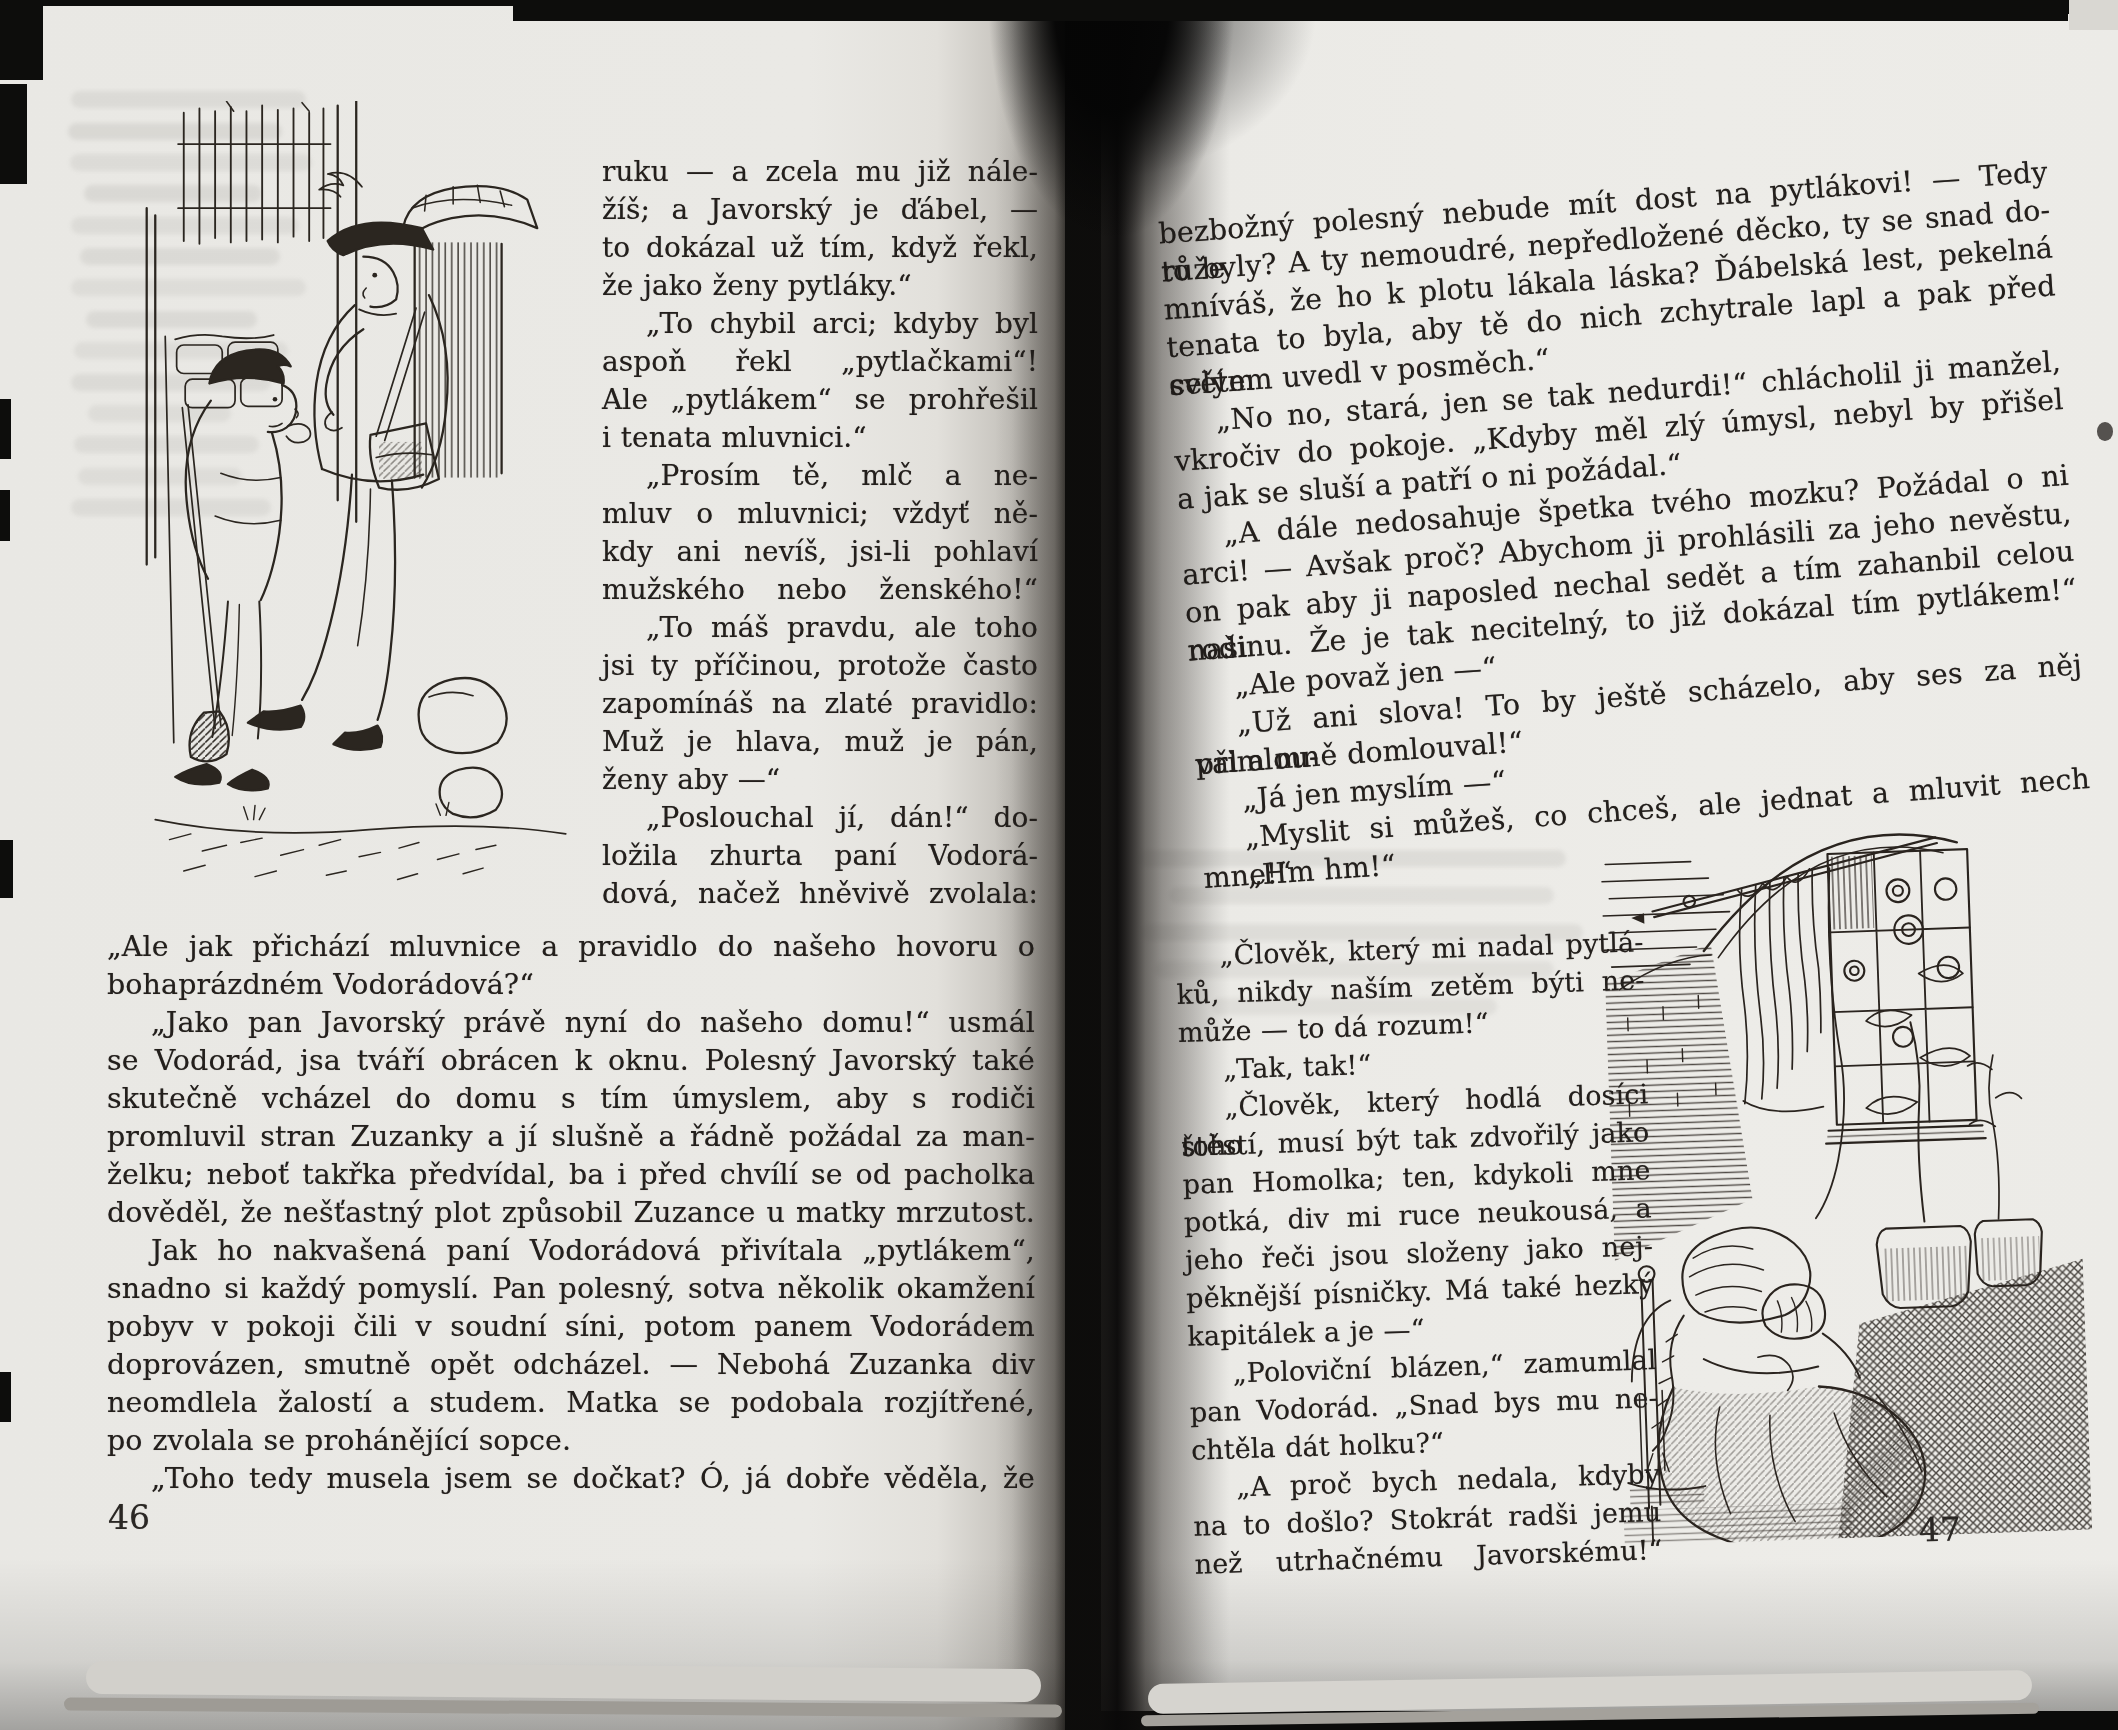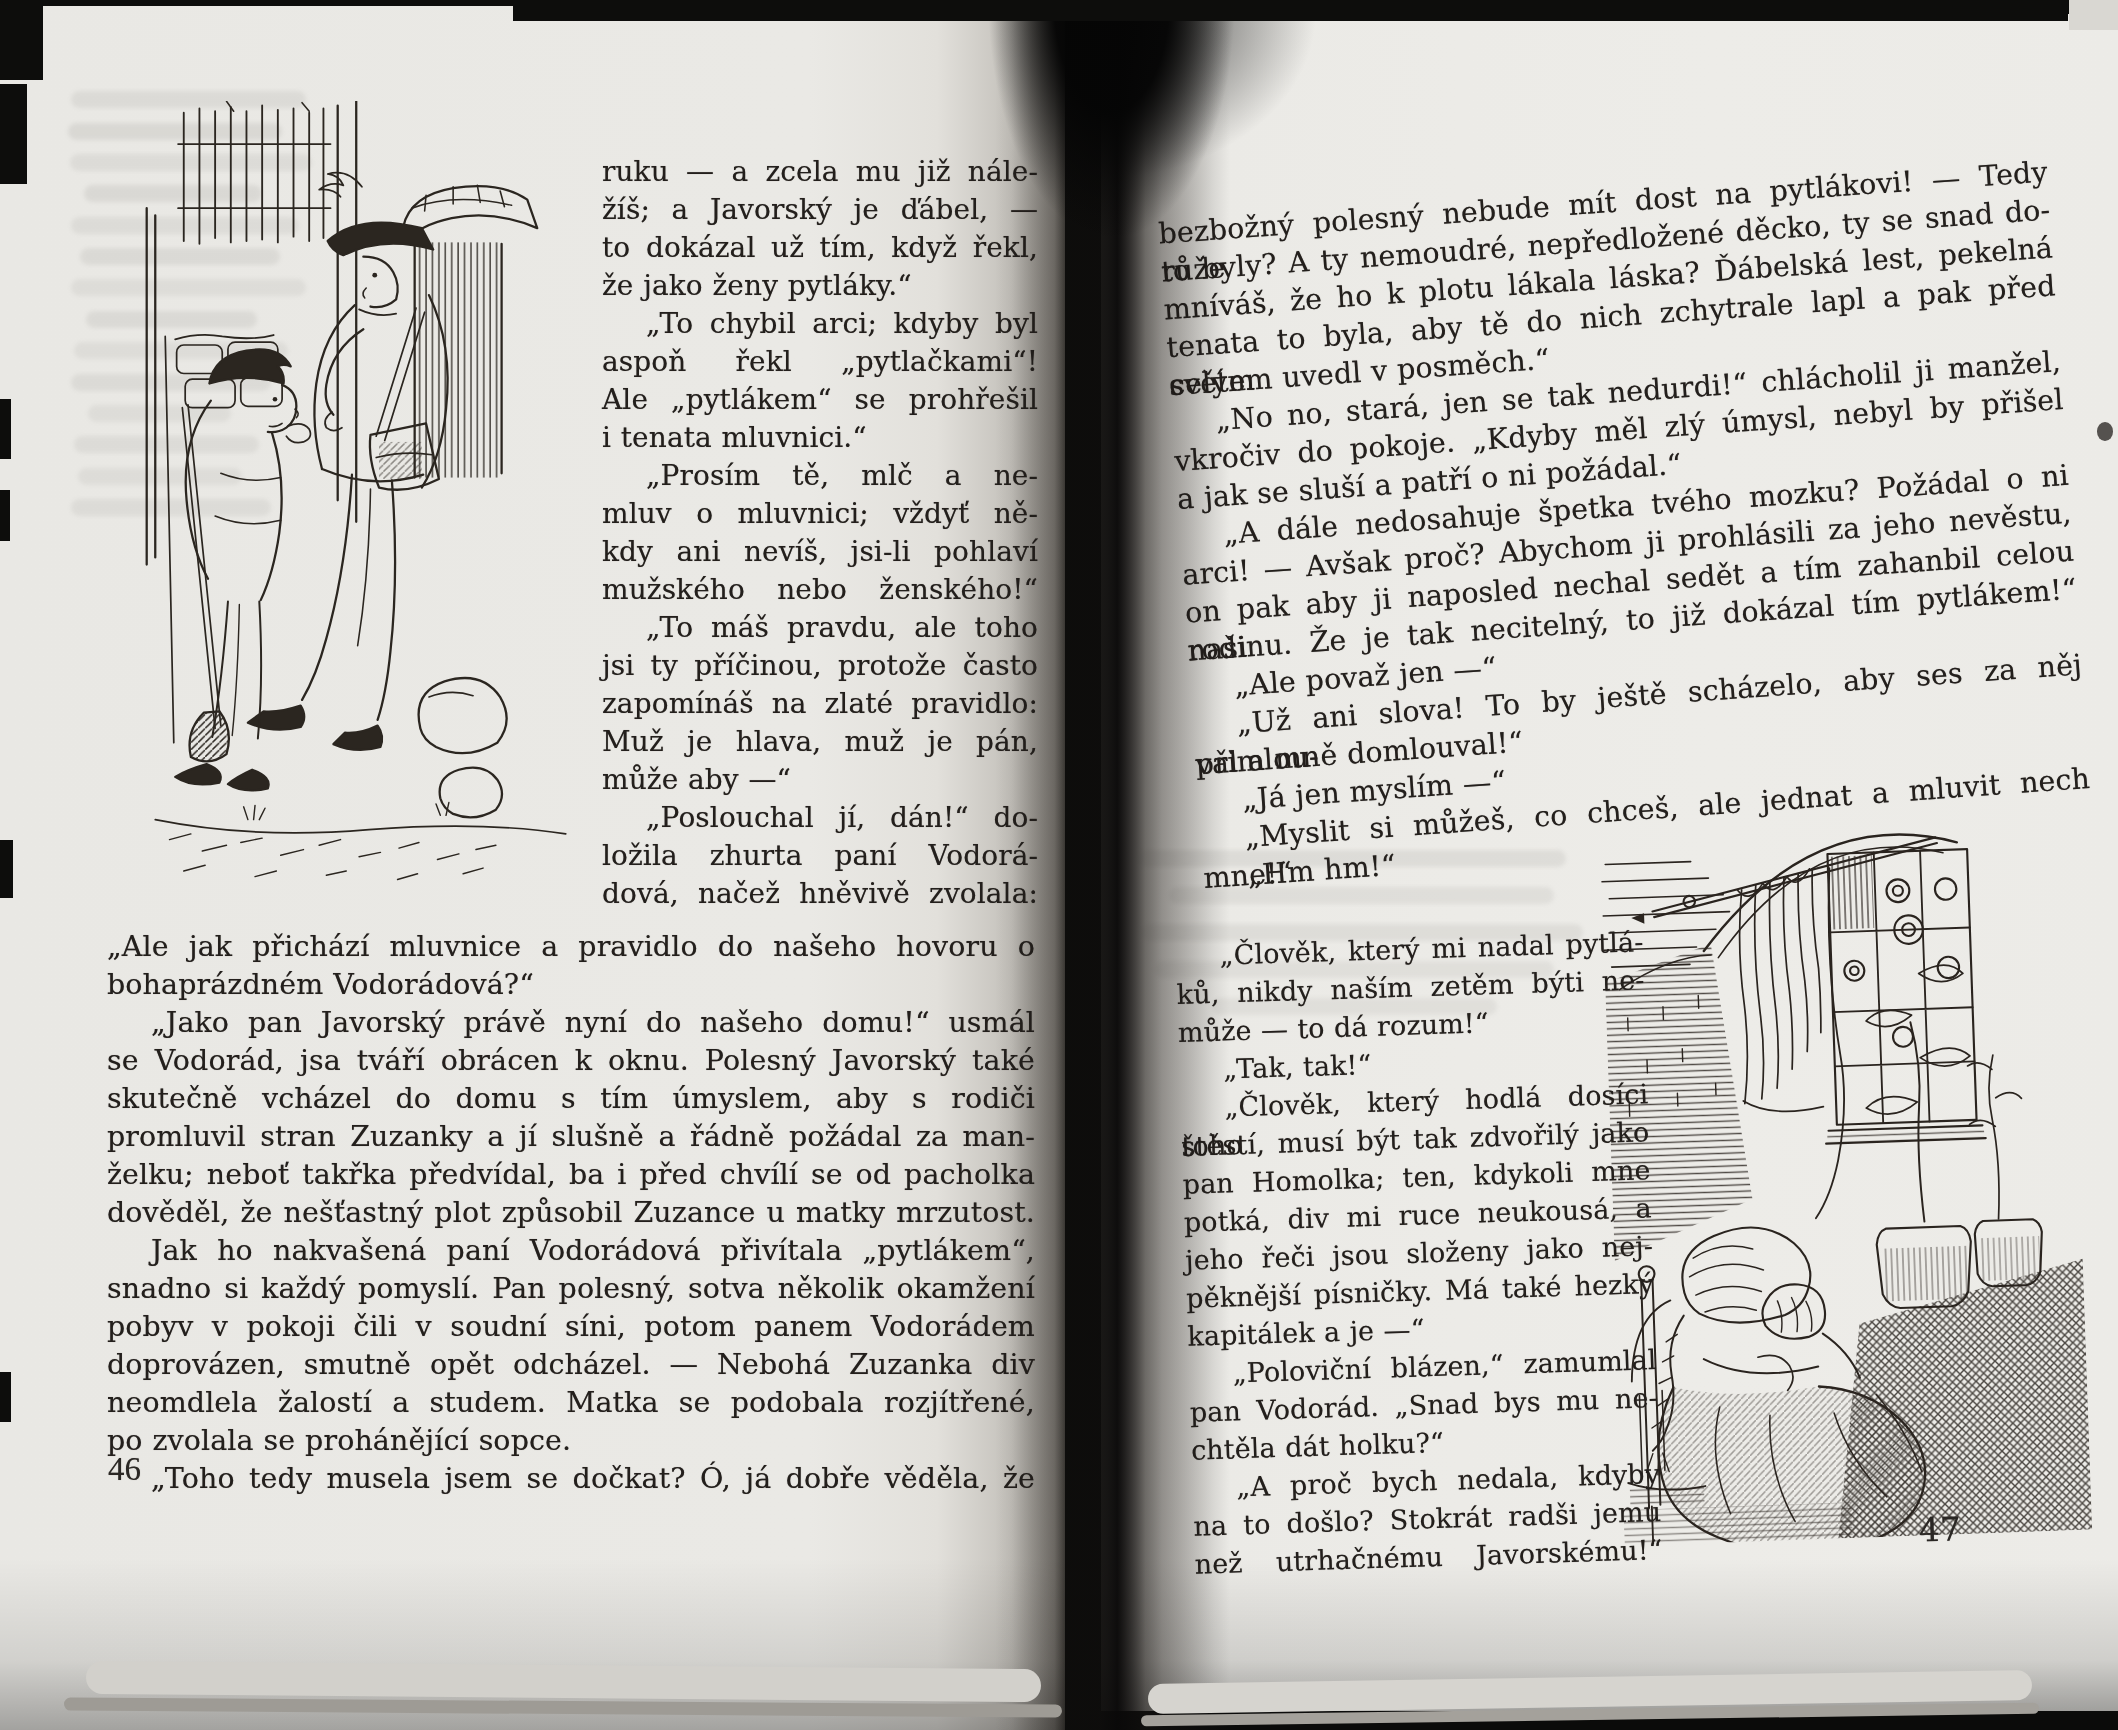--- a/index.html
+++ b/index.html
@@ -45,21 +45,21 @@
       white-space:normal;text-shadow:0 0 0.7px rgba(35,31,28,.55);}
   .j{text-align:justify;text-align-last:justify;}
   .ind{text-indent:44px;}
   .lp-col{position:absolute;left:602px;top:153px;width:436px;}
   .lp-col .ln{font-size:28px;}
   .lp-full{position:absolute;left:107px;top:928px;width:928px;}
   .rp-top{position:absolute;left:1205px;top:214px;width:891px;transform:rotate(-4deg);transform-origin:0 100%;}
   .rp-col{position:absolute;left:1175px;top:938px;width:468px;transform:rotate(-1.8deg);transform-origin:0 0;}
   .rp-col .ln{font-size:27px;}
   .pagenum{position:absolute;font-size:33px;color:#2a2724;text-shadow:0 0 0.7px rgba(35,31,28,.5);}
-  .pn-left{left:108px;top:1451px;font-family:Liberation Serif, serif;}
+  .pn-left{left:108px;top:1498px;}
   .pn-right{left:1919px;top:1510px;transform:rotate(-1.5deg);}
   
   .ghost{position:absolute;background:#8d8b86;opacity:.16;filter:blur(2.1px);height:17px;border-radius:8.6px;}
   
   .illo{position:absolute;}
   .illo-left{left:141px;top:101px;width:439px;height:803px;}
   .illo-right{left:1612px;top:825px;width:468px;height:713px;transform:rotate(-2deg);}
 </style>
 </head>
 <body>
@@ -273,21 +273,21 @@
     <div class="ln j">Ale „pytlákem“ se prohřešil</div>
     <div class="ln">i tenata mluvnici.“</div>
     <div class="ln ind j">„Prosím tě, mlč a ne-</div>
     <div class="ln j">mluv o mluvnici; vždyť ně-</div>
     <div class="ln j">kdy ani nevíš, jsi-li pohlaví</div>
     <div class="ln j">mužského nebo ženského!“</div>
     <div class="ln ind j">„To máš pravdu, ale toho</div>
     <div class="ln j">jsi ty příčinou, protože často</div>
     <div class="ln j">zapomínáš na zlaté pravidlo:</div>
     <div class="ln j">Muž je hlava, muž je pán,</div>
-    <div class="ln">může aby —“</div>
+    <div class="ln">ženy aby —“</div>
     <div class="ln ind j">„Poslouchal jí, dán!“ do-</div>
     <div class="ln j">ložila zhurta paní Vodorá-</div>
     <div class="ln j">dová, načež hněvivě zvolala:</div>
   </div>
 
   <div class="lp-full">
     <div class="ln j">„Ale jak přichází mluvnice a pravidlo do našeho hovoru o</div>
     <div class="ln">bohaprázdném Vodorádová?“</div>
     <div class="ln ind j">„Jako pan Javorský právě nyní do našeho domu!“ usmál</div>
     <div class="ln j">se Vodorád, jsa tváří obrácen k oknu. Polesný Javorský také</div>

